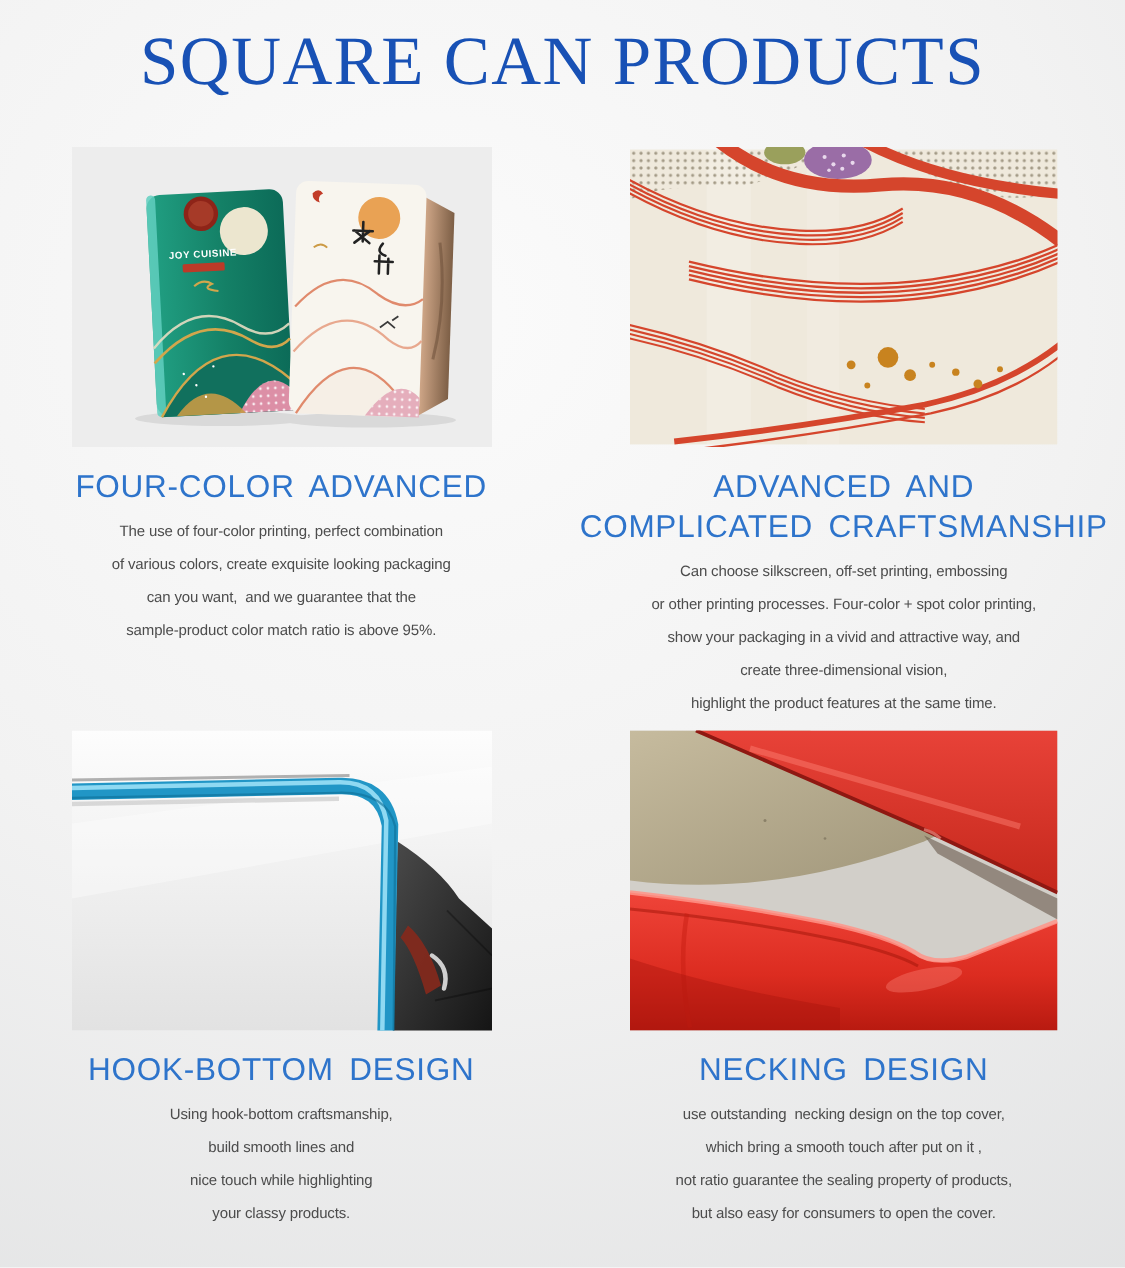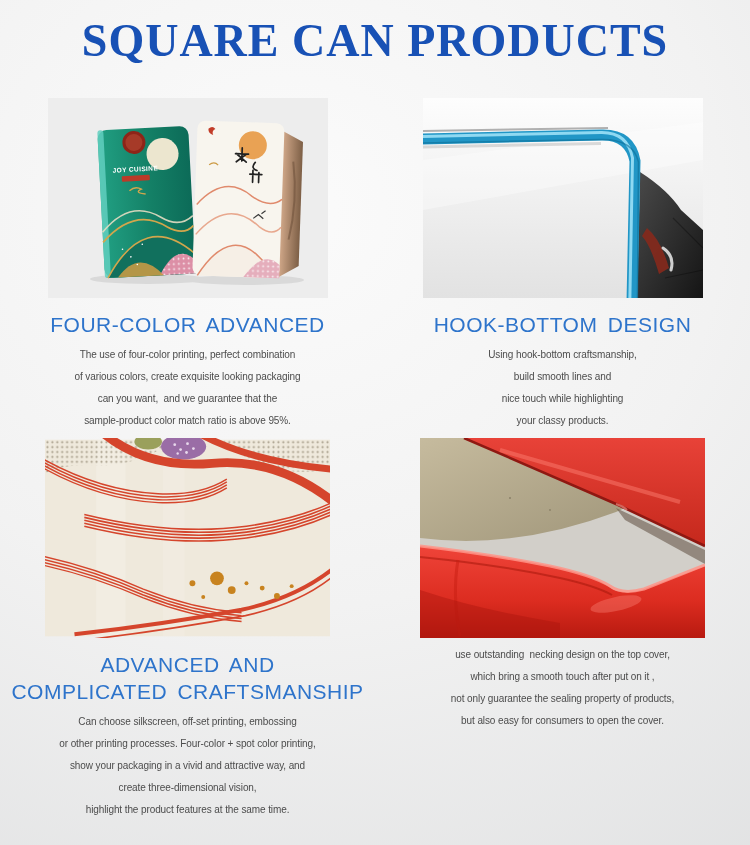--- a/index.html
+++ b/index.html
@@ -5,21 +5,21 @@
   html,body{margin:0;padding:0;}
   body{
     width:750px;height:845px;overflow:hidden;
     font-family:"Liberation Sans", sans-serif;
     background:radial-gradient(130% 105% at 38% 25%, #fbfbfb 0%, #f2f2f2 45%, #dddedf 100%);
   }
   .title{
     margin:16px 0 0 0;
     text-align:center;
     font-family:"Liberation Serif", serif;
-    font-weight:bold;
+    font-weight:normal;
     font-size:46px;
     letter-spacing:1px;
     line-height:1.08;
     color:var(--title-blue,#1851b5);
   }
   .grid{
     margin-top:32px;
     display:grid;
     grid-template-columns:375px 375px;
     row-gap:6px;
@@ -119,53 +119,20 @@
       </g>
     </svg>
     <h2 class="sec-heading">FOUR-COLOR ADVANCED</h2>
     <p class="sec-body">The use of four-color printing, perfect combination
 of various colors, create exquisite looking packaging
 can you want,  and we guarantee that the
 sample-product color match ratio is above 95%.</p>
   </section>
 
   <section class="cell">
-    <svg class="pic" viewBox="0 0 280 200" xmlns="http://www.w3.org/2000/svg">
-      <defs>
-        <linearGradient id="s3-metal" x1="0" y1="0" x2="0" y2="1">
-          <stop offset="0" stop-color="#fdfdfd"></stop>
-            <stop offset="1" stop-color="#e2e2e2"></stop>
-        </linearGradient>
-        <linearGradient id="s3-dark" x1="0" y1="0" x2="1" y2="1">
-          <stop offset="0" stop-color="#4a4a4a"></stop>
-            <stop offset="1" stop-color="#141414"></stop>
-        </linearGradient>
-      </defs>
-      <rect width="280" height="200" fill="url(#s3-metal)"></rect>
-      <path d="M0 62 L280 24 L280 62 L0 112 Z" fill="#ffffff" opacity=".35"></path>
-      <path d="M0 33 L185 30" stroke="#8a8a8a" stroke-width="2" opacity=".65"></path>
-      <path d="M217 74 Q245 92 258 112 L280 132 L280 204 L214 204 Z" fill="url(#s3-dark)"></path>
-      <path d="M224 130 Q238 142 246 170 L236 176 Q228 148 219 138 Z" fill="#86291c" opacity=".9"></path>
-      <path d="M240 150 q12 8 8 22" stroke="#cfcfcf" stroke-width="3" fill="none" stroke-linecap="round"></path>
-      <path d="M250 120 L280 150 M242 180 L280 172" stroke="#000000" stroke-width="1.2" opacity=".3"></path>
-      <path d="M-4 49 L178 45.5" stroke="#c4c4c4" stroke-width="3" opacity=".6"></path>
-      <g>
-        <path d="M-4 41 L178 37 Q207 36 212 63 L209 204" fill="none" stroke="#2196c6" stroke-width="11"></path>
-        <path d="M-4 38.5 L178 34.5 Q204.5 34 209.5 60 L206.8 204" fill="none" stroke="#8fd9f2" stroke-width="3"></path>
-        <path d="M-4 45 L178 41.5 Q210 41 215.5 64 L214.4 204" fill="none" stroke="#0d6e96" stroke-width="1.5" opacity=".6"></path>
-      </g>
-    </svg>
-    <h2 class="sec-heading">HOOK-BOTTOM DESIGN</h2>
-    <p class="sec-body">Using hook-bottom craftsmanship,
-build smooth lines and
-nice touch while highlighting
-your classy products.</p>
-  </section>
-
-  <section class="cell">
     <svg class="pic pic-wide" viewBox="0 0 290 200" xmlns="http://www.w3.org/2000/svg">
       <defs>
         <pattern id="s2-ht" width="5" height="5" patternUnits="userSpaceOnUse">
           <circle cx="2.5" cy="2.5" r="1.1" fill="#a39a86"></circle>
         </pattern>
       </defs>
       <rect width="290" height="200" fill="#efe9dc"></rect>
       <rect x="52" y="0" width="30" height="200" fill="#ffffff" opacity=".18"></rect>
       <rect x="120" y="0" width="22" height="200" fill="#ffffff" opacity=".12"></rect>
       <path d="M0 0 H135 Q90 28 55 26 Q20 24 0 34 Z" fill="url(#s2-ht)"></path>
@@ -219,20 +186,53 @@
     <h2 class="sec-heading">ADVANCED AND
 COMPLICATED CRAFTSMANSHIP</h2>
     <p class="sec-body">Can choose silkscreen, off-set printing, embossing
 or other printing processes. Four-color + spot color printing,
 show your packaging in a vivid and attractive way, and
 create three-dimensional vision,
 highlight the product features at the same time.</p>
   </section>
 
   <section class="cell">
+    <svg class="pic" viewBox="0 0 280 200" xmlns="http://www.w3.org/2000/svg">
+      <defs>
+        <linearGradient id="s3-metal" x1="0" y1="0" x2="0" y2="1">
+          <stop offset="0" stop-color="#fdfdfd"></stop>
+            <stop offset="1" stop-color="#e2e2e2"></stop>
+        </linearGradient>
+        <linearGradient id="s3-dark" x1="0" y1="0" x2="1" y2="1">
+          <stop offset="0" stop-color="#4a4a4a"></stop>
+            <stop offset="1" stop-color="#141414"></stop>
+        </linearGradient>
+      </defs>
+      <rect width="280" height="200" fill="url(#s3-metal)"></rect>
+      <path d="M0 62 L280 24 L280 62 L0 112 Z" fill="#ffffff" opacity=".35"></path>
+      <path d="M0 33 L185 30" stroke="#8a8a8a" stroke-width="2" opacity=".65"></path>
+      <path d="M217 74 Q245 92 258 112 L280 132 L280 204 L214 204 Z" fill="url(#s3-dark)"></path>
+      <path d="M224 130 Q238 142 246 170 L236 176 Q228 148 219 138 Z" fill="#86291c" opacity=".9"></path>
+      <path d="M240 150 q12 8 8 22" stroke="#cfcfcf" stroke-width="3" fill="none" stroke-linecap="round"></path>
+      <path d="M250 120 L280 150 M242 180 L280 172" stroke="#000000" stroke-width="1.2" opacity=".3"></path>
+      <path d="M-4 49 L178 45.5" stroke="#c4c4c4" stroke-width="3" opacity=".6"></path>
+      <g>
+        <path d="M-4 41 L178 37 Q207 36 212 63 L209 204" fill="none" stroke="#2196c6" stroke-width="11"></path>
+        <path d="M-4 38.5 L178 34.5 Q204.5 34 209.5 60 L206.8 204" fill="none" stroke="#8fd9f2" stroke-width="3"></path>
+        <path d="M-4 45 L178 41.5 Q210 41 215.5 64 L214.4 204" fill="none" stroke="#0d6e96" stroke-width="1.5" opacity=".6"></path>
+      </g>
+    </svg>
+    <h2 class="sec-heading">HOOK-BOTTOM DESIGN</h2>
+    <p class="sec-body">Using hook-bottom craftsmanship,
+build smooth lines and
+nice touch while highlighting
+your classy products.</p>
+  </section>
+
+  <section class="cell">
     <svg class="pic pic-wide" viewBox="0 0 285 200" xmlns="http://www.w3.org/2000/svg">
       <defs>
         <linearGradient id="s4-tan" x1="0" y1="0" x2="1" y2="1">
           <stop offset="0" stop-color="#c6bb9e"></stop>
             <stop offset="1" stop-color="#9e9478"></stop>
         </linearGradient>
         <linearGradient id="s4-lid" x1="0" y1="0" x2="0" y2="1">
           <stop offset="0" stop-color="#e84238"></stop>
             <stop offset="1" stop-color="#c5281c"></stop>
         </linearGradient>
@@ -255,19 +255,20 @@
       <path d="M196 70 L285 112 L285 126 L205 82 Z" fill="#5e4f40" opacity=".55"></path>
       <g>
         <path d="M0 108 Q70 116 130 128 Q172 137 188 148 Q200 158 222 152 L285 128 V200 H0 Z" fill="url(#s4-body)"></path>
         <path d="M0 108 Q70 116 130 128 Q172 137 190 148 Q202 157 224 151 L285 127" stroke="#ff9488" stroke-width="3" fill="none" opacity=".85"></path>
         <path d="M0 119 Q80 127 140 140 Q176 148 192 157" stroke="#a01408" stroke-width="2" fill="none" opacity=".5"></path>
         <ellipse cx="196" cy="166" rx="26" ry="7" fill="#ff8d80" opacity=".35" transform="rotate(-12 196 166)"></ellipse>
         <path d="M38 122 q-6 35 2 76" stroke="#c81e12" stroke-width="3" opacity=".5" fill="none"></path>
         <path d="M0 152 Q60 172 140 185 L140 200 H0 Z" fill="#a8150c" opacity=".4"></path>
       </g>
     </svg>
+    <h2 class="sec-heading">NECKING DESIGN</h2>
     <p class="sec-body">use outstanding  necking design on the top cover,
 which bring a smooth touch after put on it ,
-not only guarantee the sealing property of products,
+not ratio guarantee the sealing property of products,
 but also easy for consumers to open the cover.</p>
   </section>
 
 </div>
 
 </body></html>

